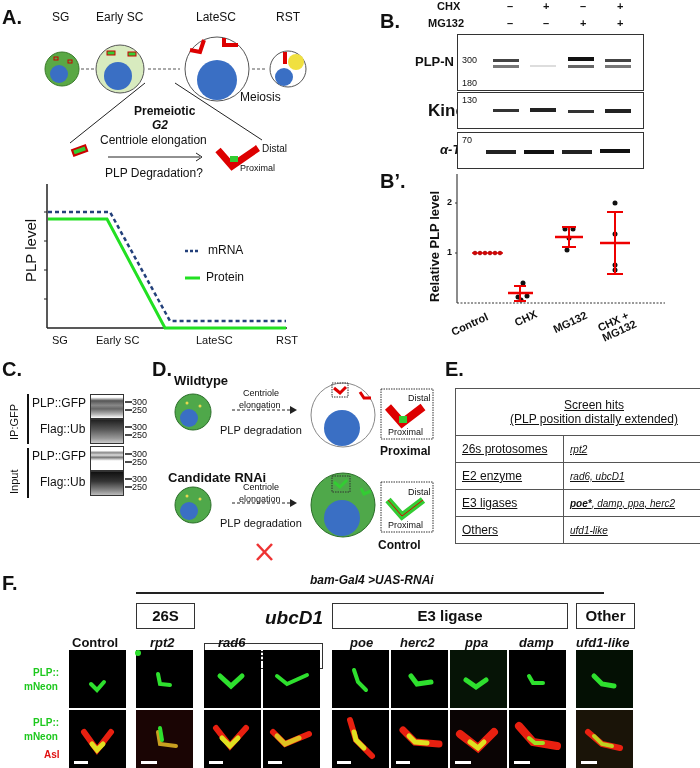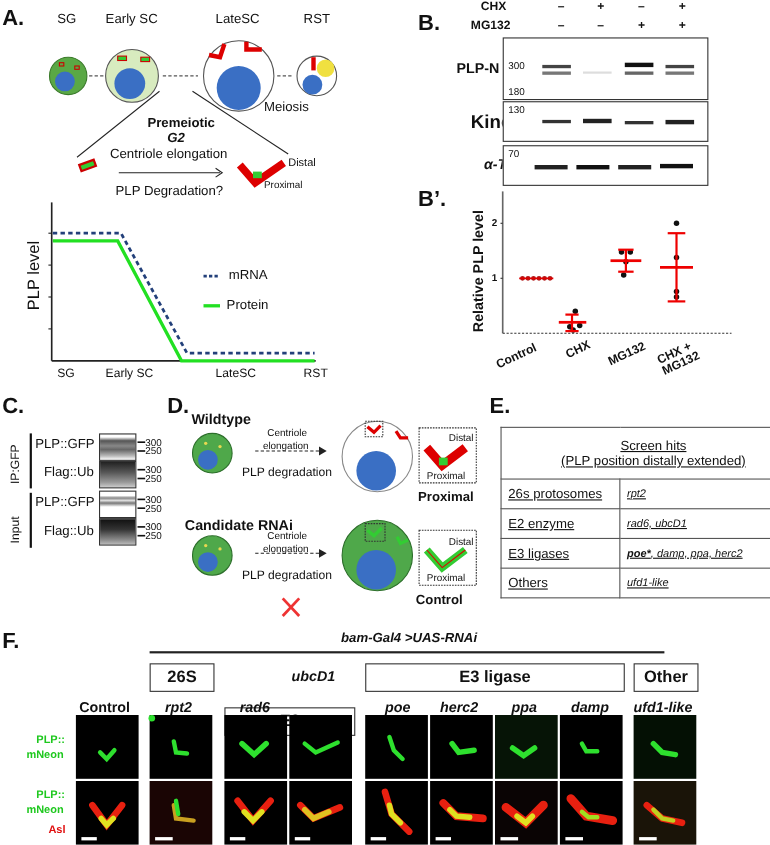--- a/index.html
+++ b/index.html
@@ -304,21 +304,21 @@
 <div class="abs" style="left:136px;top:592px;width:468px;height:1.5px;background:#222;"></div>
 
 <div class="grpbox" style="left:136px;top:603px;width:57px;height:24px;line-height:24px;">26S</div>
 <div class="grpbox" style="left:204px;top:603px;width:117px;height:24px;line-height:24px;margin-top:40px;">E2</div>
 <div class="grpbox" style="left:332px;top:603px;width:234px;height:24px;line-height:24px;">E3 ligase</div>
 <div class="grpbox" style="left:576px;top:603px;width:57px;height:24px;line-height:24px;">Other</div>
 
 <div class="t bold" style="left:72px;top:635px;font-size:13px;">Control</div>
 <div class="t bold ital" style="left:150px;top:635px;font-size:13px;">rpt2</div>
 <div class="t bold ital" style="left:218px;top:635px;font-size:13px;">rad6</div>
-<div class="t bold ital" style="left:265px;top:607px;font-size:13px;">ubcD1</div>
+<div class="t bold ital" style="left:265px;top:607px;font-size:19px;">ubcD1</div>
 <div class="t bold ital" style="left:350px;top:635px;font-size:13px;">poe</div>
 <div class="t bold ital" style="left:400px;top:635px;font-size:13px;">herc2</div>
 <div class="t bold ital" style="left:465px;top:635px;font-size:13px;">ppa</div>
 <div class="t bold ital" style="left:519px;top:635px;font-size:13px;">damp</div>
 <div class="t bold ital" style="left:576px;top:635px;font-size:13px;">ufd1-like</div>
 
 <div class="t bold" style="left:33px;top:667px;font-size:10px;color:#1ec81e;">PLP::</div>
 <div class="t bold" style="left:24px;top:681px;font-size:10px;color:#1ec81e;">mNeon</div>
 <div class="t bold" style="left:33px;top:717px;font-size:10px;color:#1ec81e;">PLP::</div>
 <div class="t bold" style="left:24px;top:731px;font-size:10px;color:#1ec81e;">mNeon</div>

